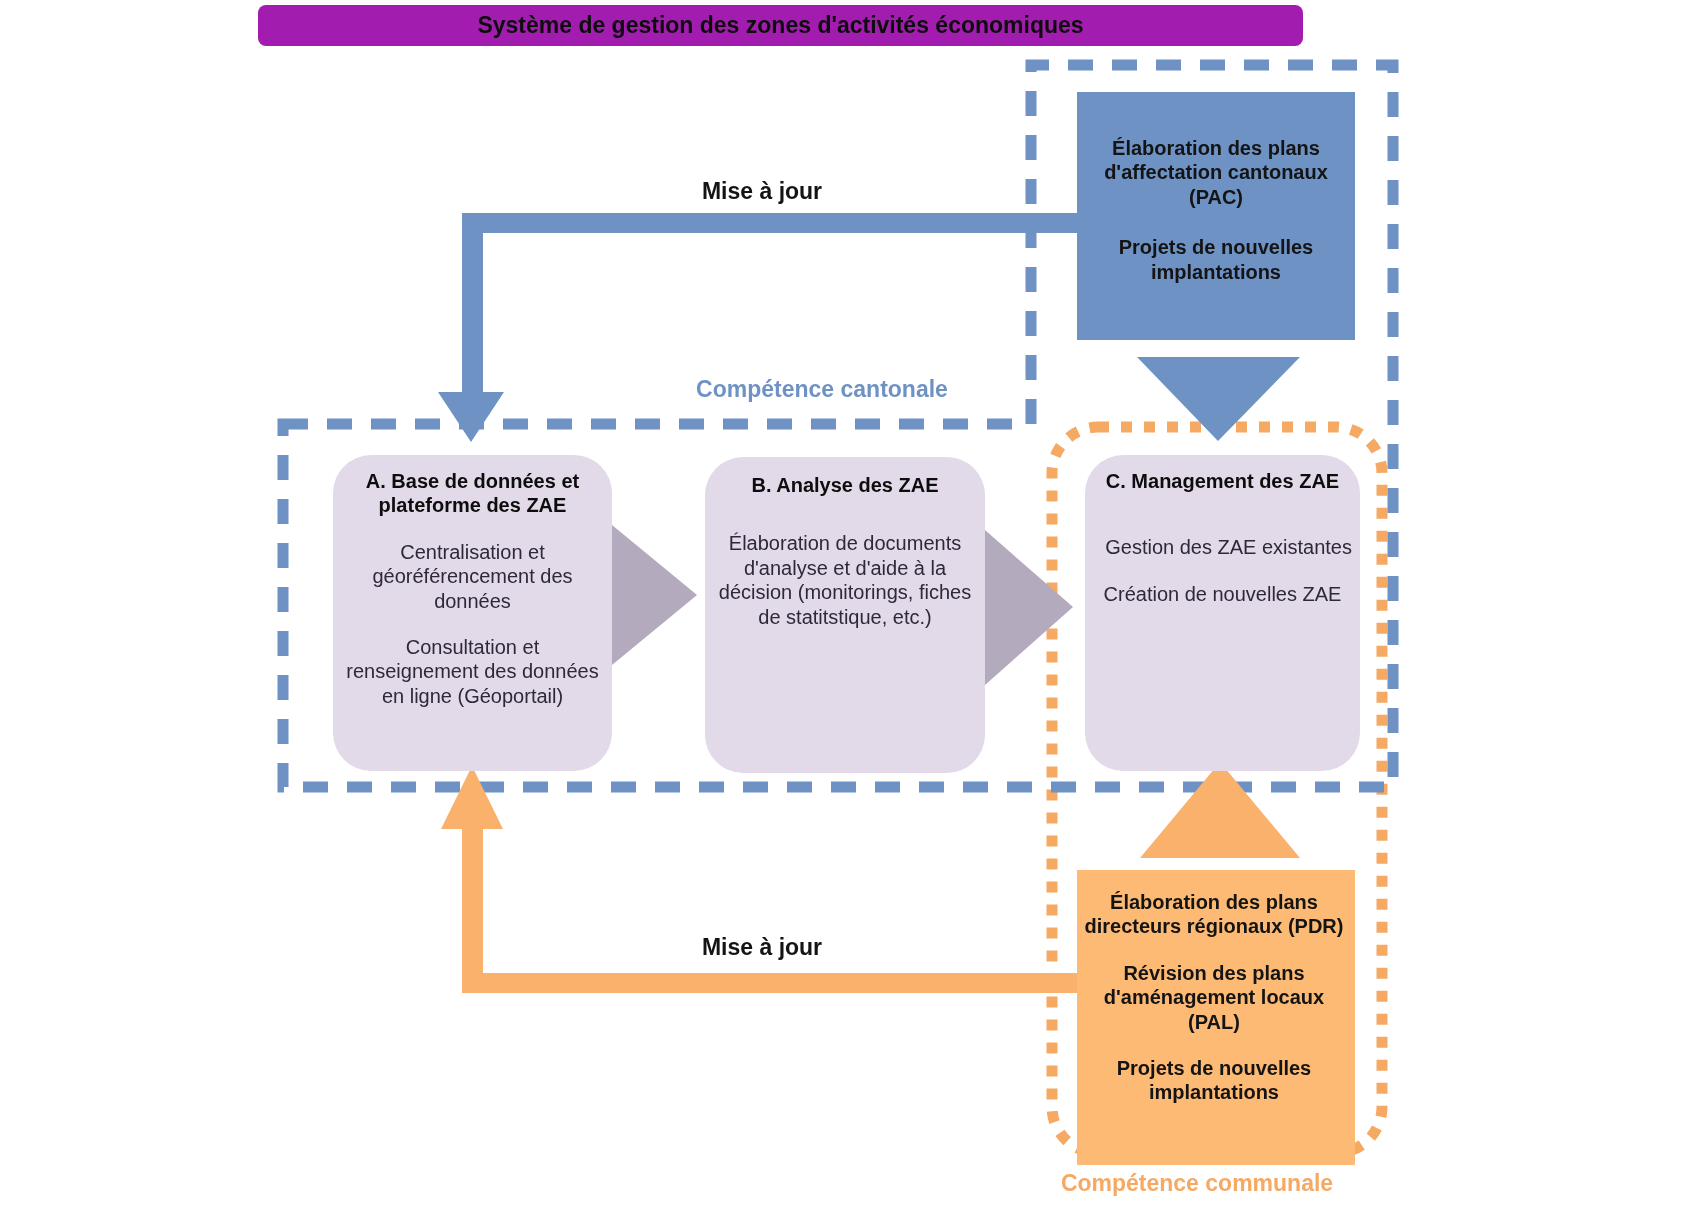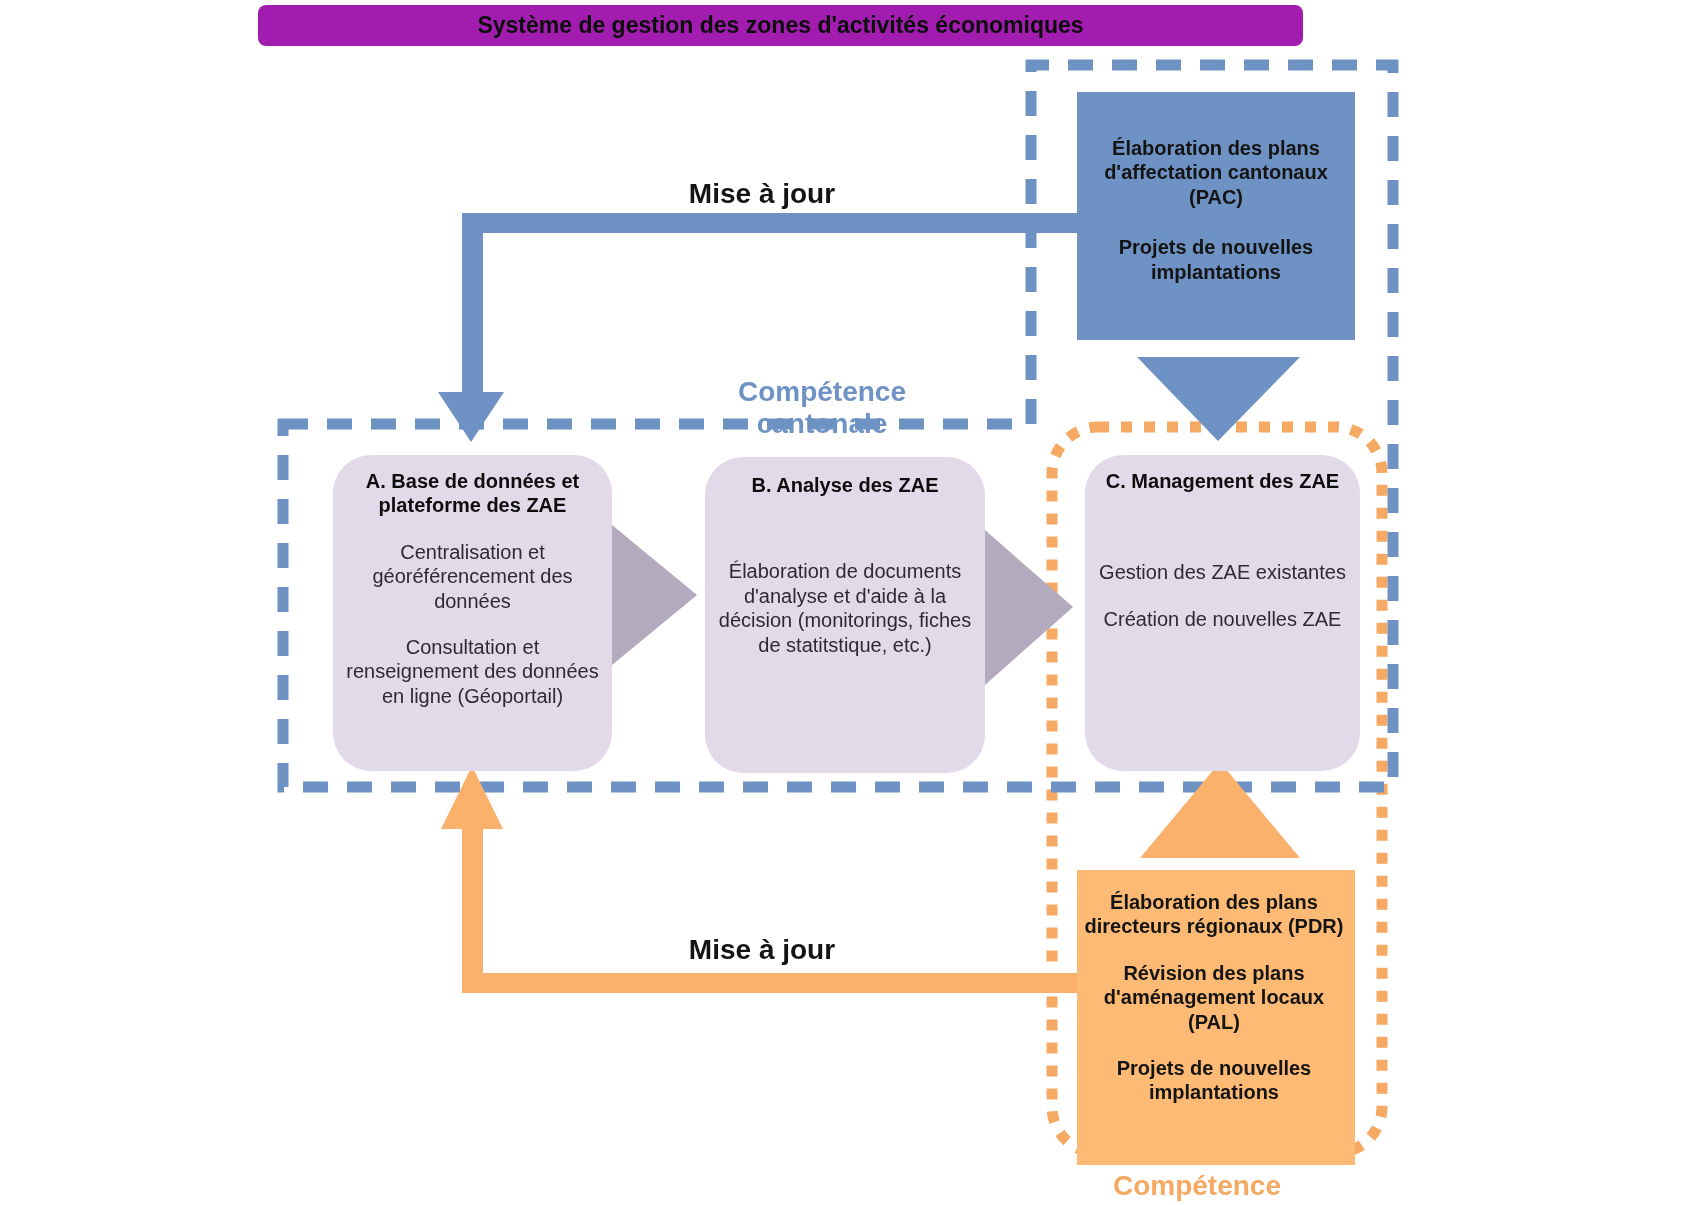--- a/index.html
+++ b/index.html
@@ -24,36 +24,36 @@
     text-align:center;color:#2e2838;
     font-size:20px;line-height:1.22;
   }
   .node .node-title{font-weight:bold;color:#0d0d0d;margin:0;}
   .node p{margin:0;}
   #box-a{left:333px;top:455px;width:279px;height:302px;padding-top:14px;box-sizing:content-box;}
   #box-a .node-title{padding:0 12px;}
   #box-a .itm1{margin-top:22px;padding:0 10px;}
   #box-a .itm2{margin-top:22px;padding:0 10px;}
   #box-b{left:705px;top:457px;width:280px;height:300px;padding-top:16px;}
-  #box-b .itm1{margin-top:62px;padding:0 10px;}
+  #box-b .itm1{margin-top:34px;padding:0 10px;}
   #box-c{left:1085px;top:455px;width:275px;height:302px;padding-top:14px;}
-  #box-c .itm1{margin-top:67px;padding:0 8px;}
+  #box-c .itm1{margin-top:42px;padding:0 8px;text-align:right;}
   #box-c .itm2{margin-top:22px;padding:0 8px;}
   #box-c .itm3{margin-top:22px;padding:0 8px;}
   .solid-box{
     text-align:center;font-size:20px;font-weight:bold;color:#141414;line-height:1.22;
   }
   .solid-box p{margin:0;}
   #pac-box{left:1077px;top:92px;width:278px;height:248px;background:#6e92c4;padding-top:44px;box-sizing:border-box;}
   #pac-box .p2{margin-top:26px;}
   #pdr-box{left:1077px;top:870px;width:278px;height:295px;background:#fdba74;padding:20px 6px 0 2px;box-sizing:border-box;}
   #pdr-box .p2{margin-top:22px;}
   #pdr-box .p3{margin-top:22px;}
   .flow-label{
-    font-size:28px;font-weight:bold;color:#141414;text-align:center;width:300px;
+    font-size:23px;font-weight:bold;color:#141414;text-align:center;width:300px;
   }
   #label-update-top{left:612px;top:178px;}
   #label-update-bottom{left:612px;top:934px;}
   #label-cantonale{left:672px;top:376px;color:#6e92c4;}
   #label-communale{left:1047px;top:1170px;color:#f5a963;}
 </style>
 </head>
 <body>
 
 <div id="stage">

